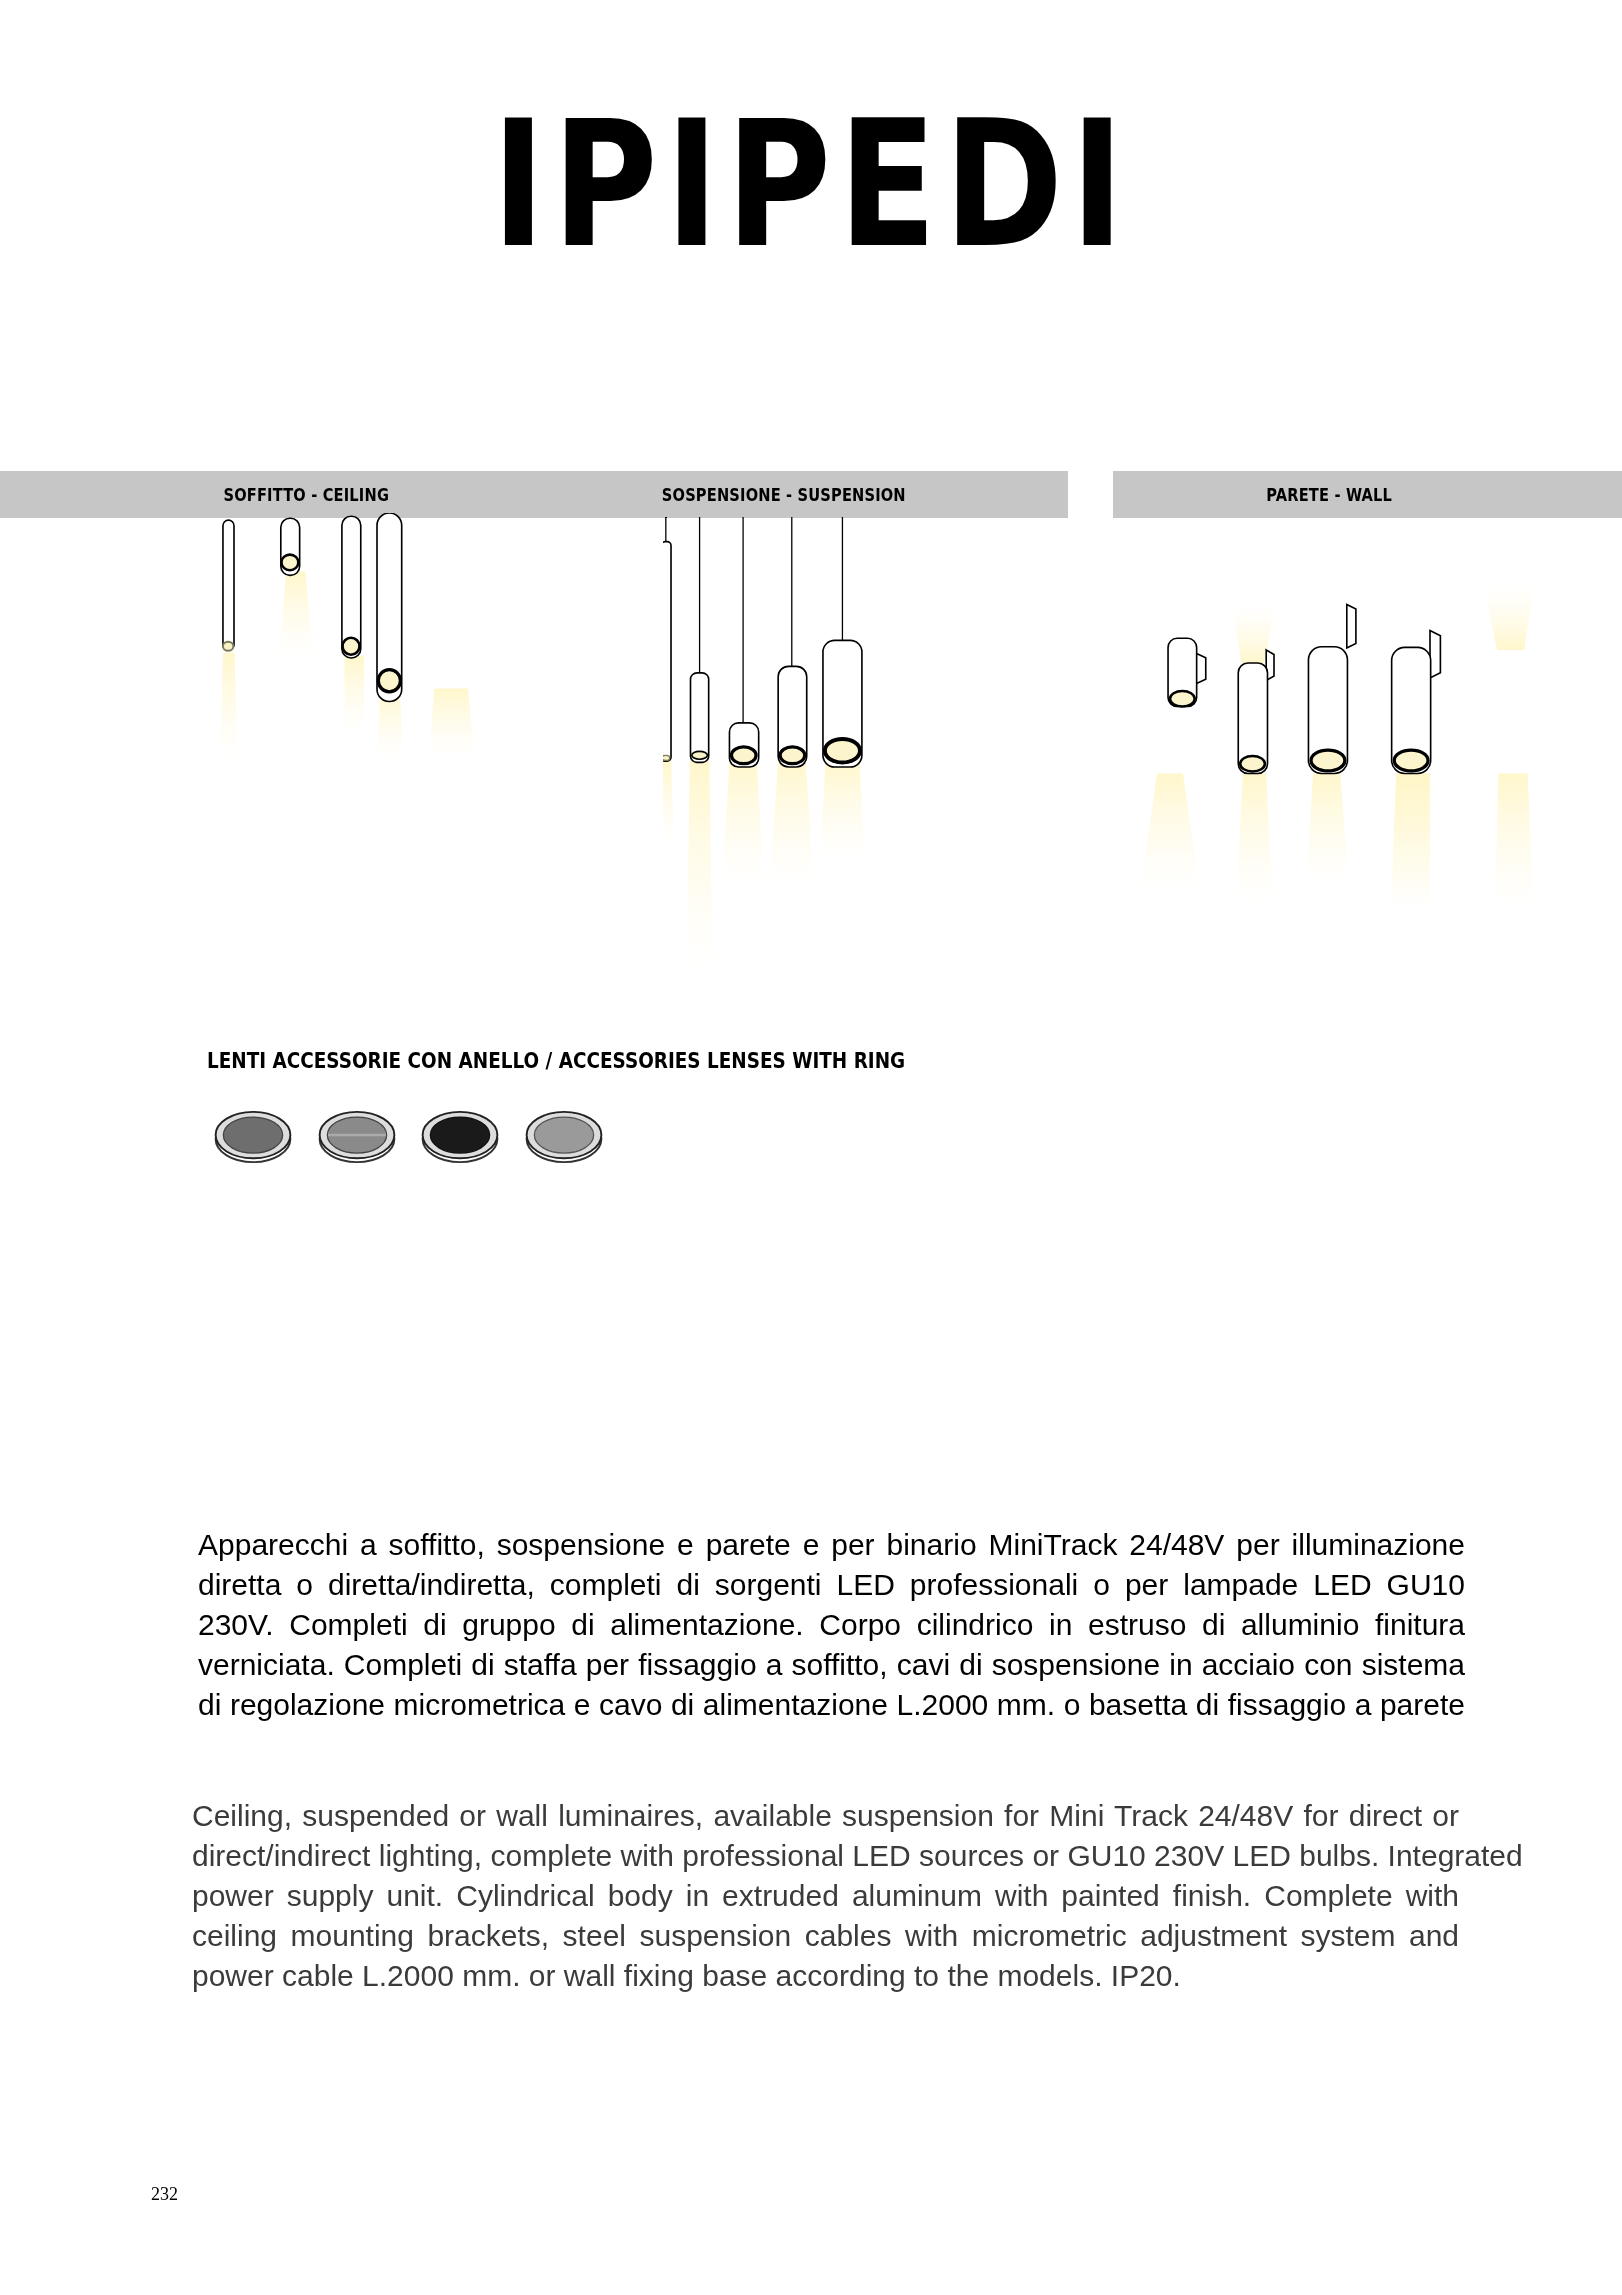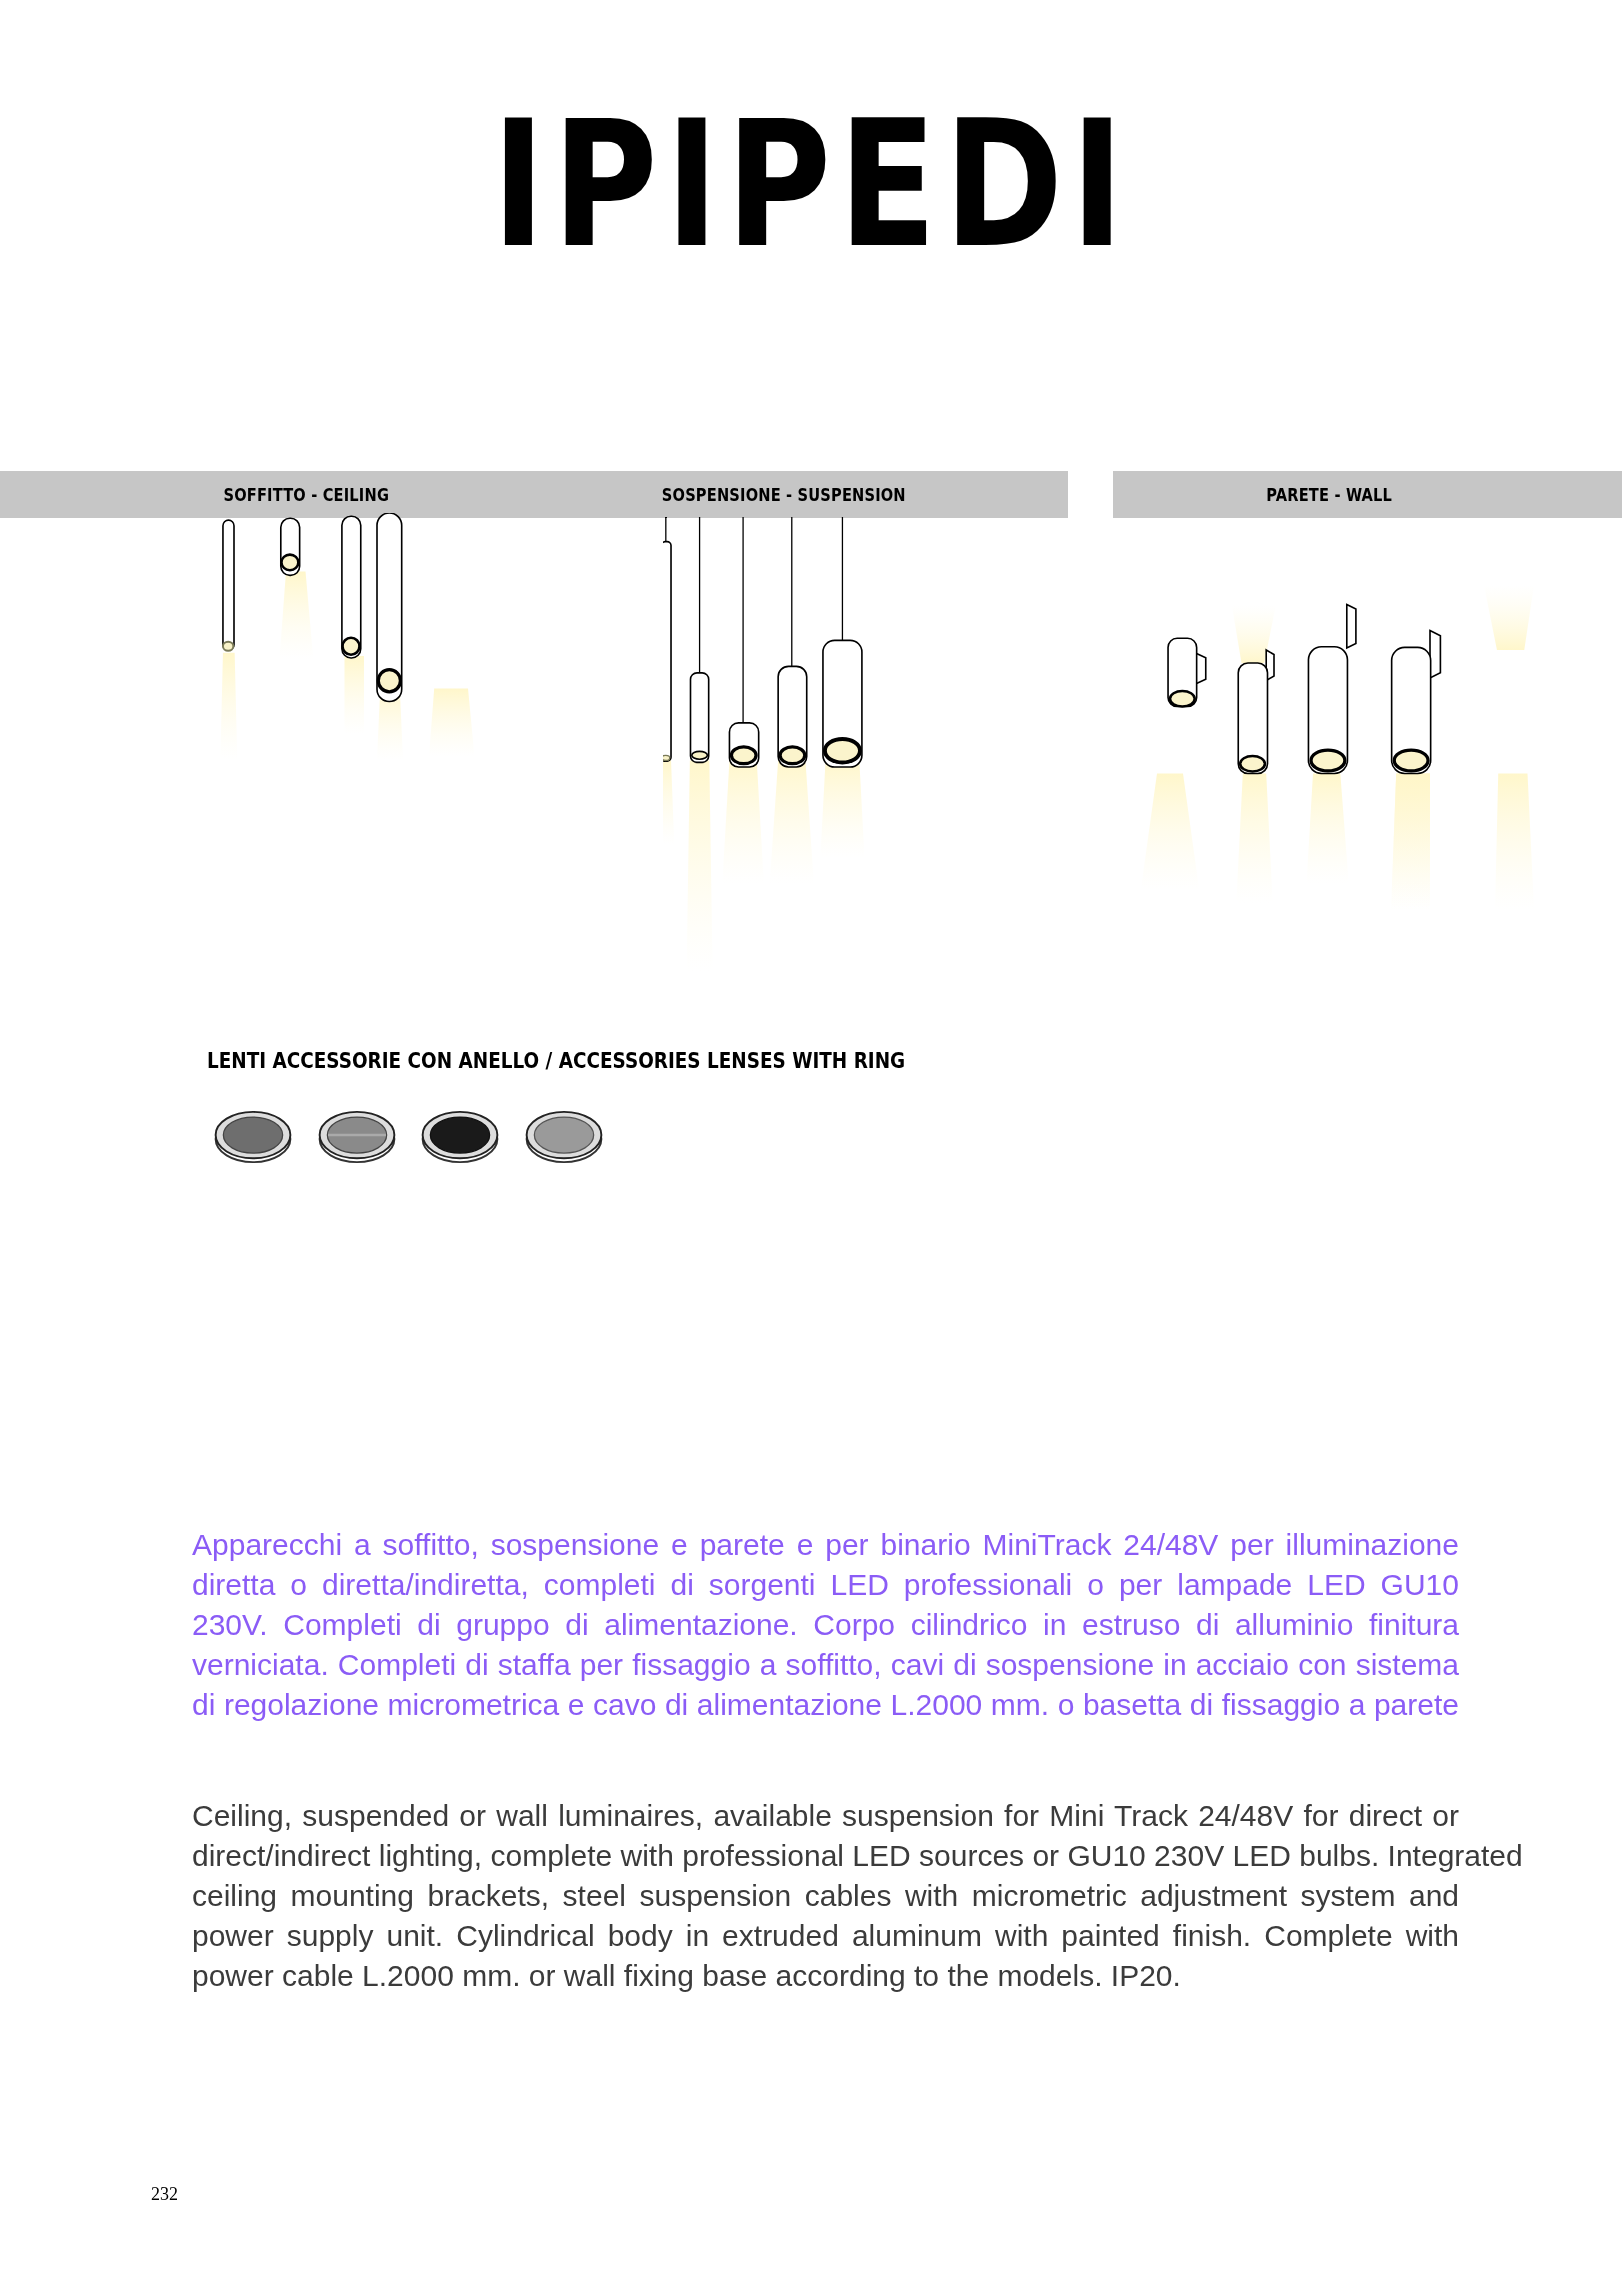--- a/index.html
+++ b/index.html
@@ -37,21 +37,21 @@
       white-space: nowrap;
     }
     .lens-row { position: absolute; left: 211px; top: 1108px; display: flex; gap: 19.5px; }
     .lens { width: 84px; height: 58px; position: relative; }
 
     .para {
       position: absolute; left: 192px; width: 1267px;
       font-size: 30px; line-height: 40px; text-align: justify;
       font-family: "Liberation Sans", sans-serif;
     }
-    .para-it { top: 1525px; color: #8b5cf6; }
+    .para-it { top: 1525px; color: #000000; margin-left: 6px; }
     .para-en { top: 1796px; color: #3b3b3b; }
     .para span { display: block; text-align: justify; text-align-last: justify; white-space: nowrap; }
     .para span.last { text-align-last: left; }
 
     .page-num {
       position: absolute; left: 151px; top: 2184px; font-size: 18px;
       font-family: Liberation Serif, serif;
     }
   </style>
 </head>
@@ -306,19 +306,19 @@
   <span>Apparecchi a soffitto, sospensione e parete e per binario MiniTrack 24/48V per illuminazione</span>
   <span>diretta o diretta/indiretta, completi di sorgenti LED professionali o per lampade LED GU10</span>
   <span>230V. Completi di gruppo di alimentazione. Corpo cilindrico in estruso di alluminio finitura</span>
   <span>verniciata. Completi di staffa per fissaggio a soffitto, cavi di sospensione in acciaio con sistema</span>
   <span>di regolazione micrometrica e cavo di alimentazione L.2000 mm. o basetta di fissaggio a parete</span>
 </div>
 
 <div class="para para-en">
   <span>Ceiling, suspended or wall luminaires, available suspension for Mini Track 24/48V for direct or</span>
   <span>direct/indirect lighting, complete with professional LED sources or GU10 230V LED bulbs. Integrated</span>
+  <span>power supply unit. Cylindrical body in extruded aluminum with painted finish. Complete with</span>
   <span>ceiling mounting brackets, steel suspension cables with micrometric adjustment system and</span>
-  <span>power supply unit. Cylindrical body in extruded aluminum with painted finish. Complete with</span>
   <span class="last">power cable L.2000 mm. or wall fixing base according to the models. IP20.</span>
 </div>
 
 <div class="page-num">232</div>
 
 
 </body></html>

